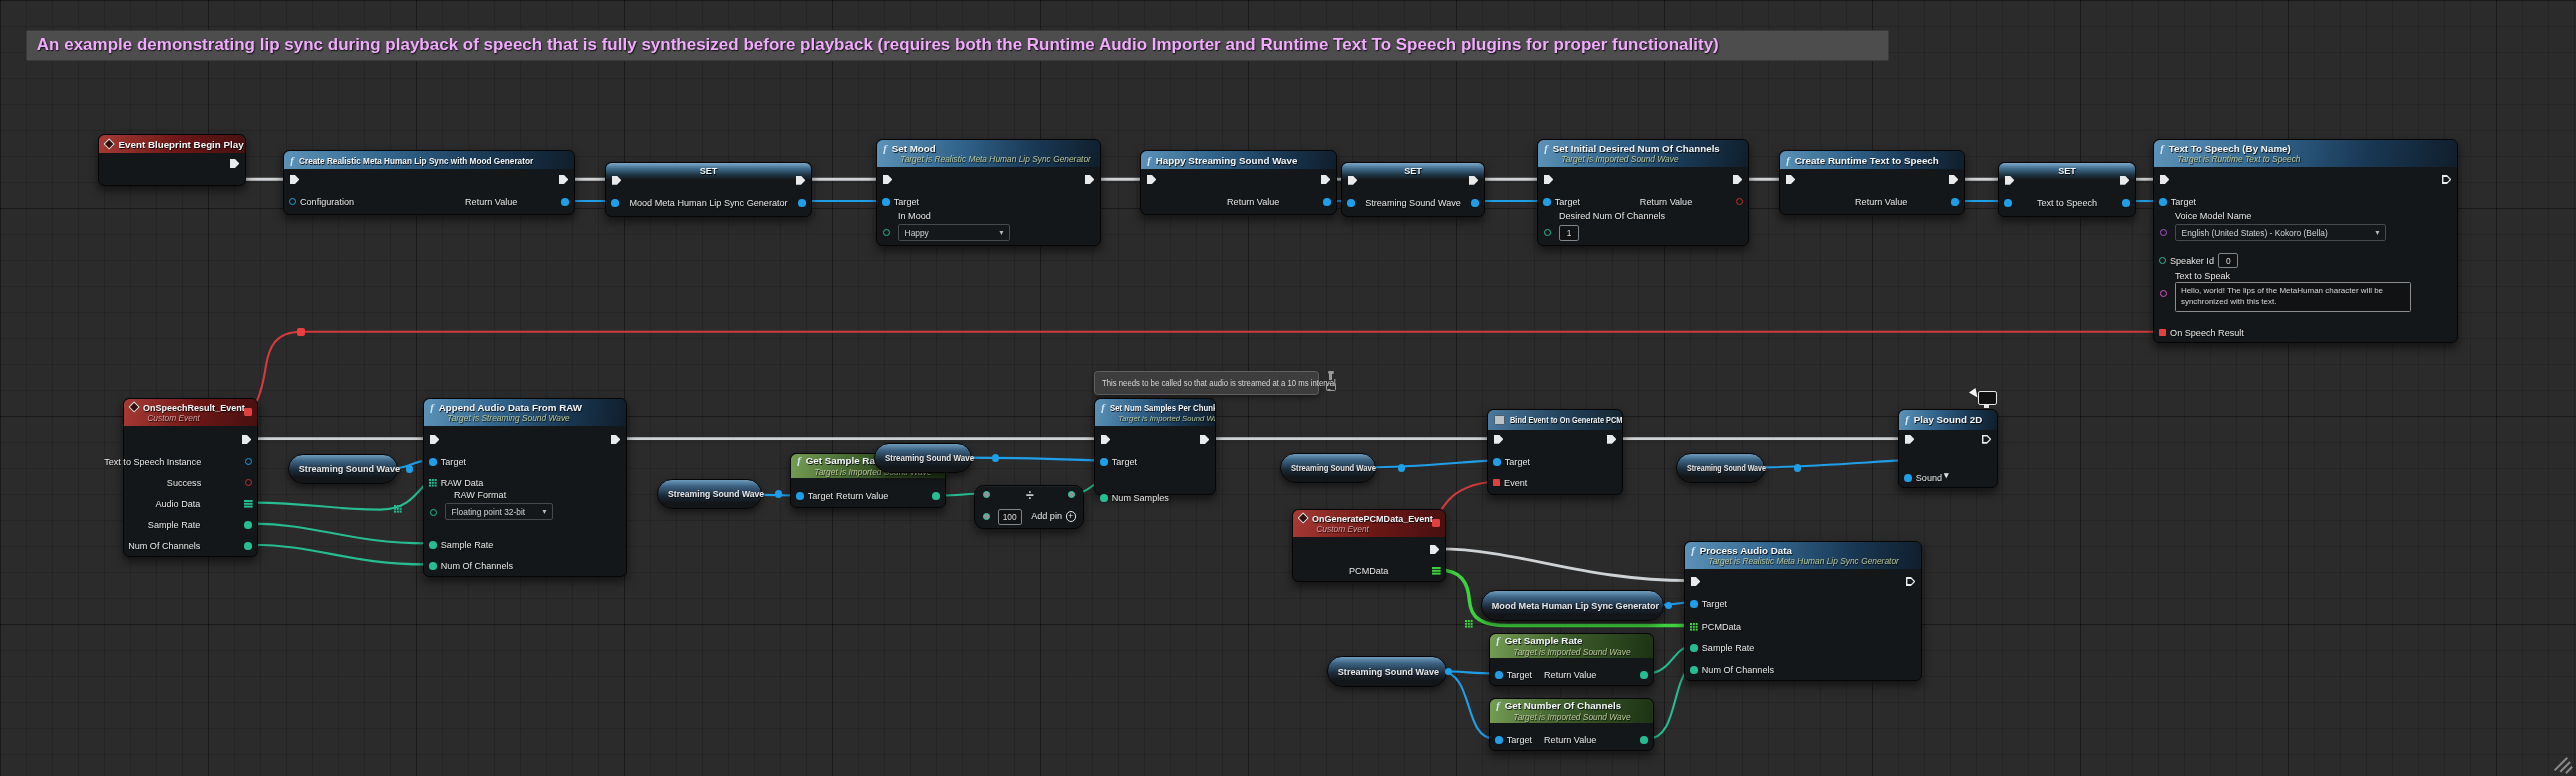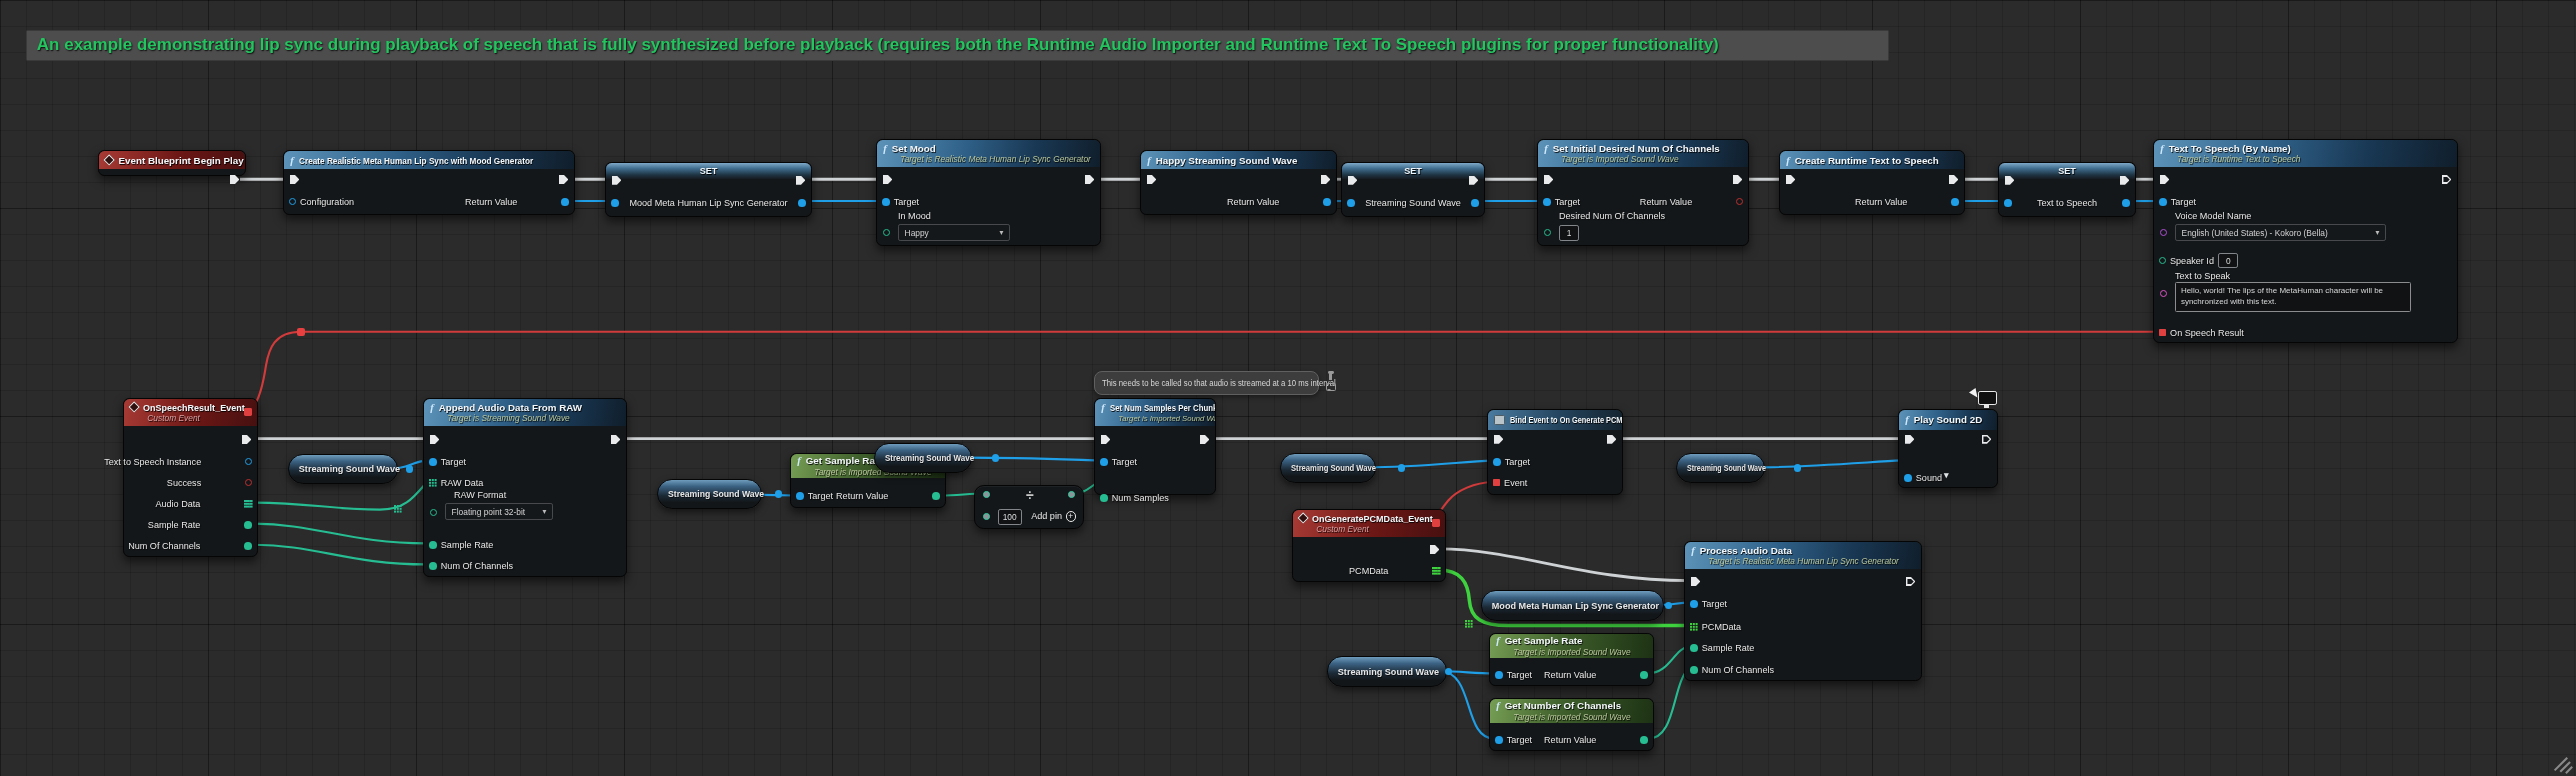--- a/index.html
+++ b/index.html
@@ -12,21 +12,21 @@
       linear-gradient(90deg,rgba(0,0,0,.30) 0.7px,transparent 0.7px),
       linear-gradient(rgba(0,0,0,.13) 0.7px,transparent 0.7px),
       linear-gradient(90deg,rgba(0,0,0,.13) 0.7px,transparent 0.7px);
     background-size:208px 208px,208px 208px,26px 26px,26px 26px;
   }
   .banner{
     position:absolute;left:26px;top:29.5px;width:1863px;height:31px;
     background:#4d4d4d;border:0.7px solid #3a3a3a;border-radius:1.4px;
     display:flex;align-items:center;padding-left:9.8px;box-sizing:border-box;
   }
-  .banner .btxt{font-size:17px;font-weight:bold;color:#22c55e;white-space:nowrap;
+  .banner .btxt{font-size:17px;font-weight:bold;color:#f0abfc;white-space:nowrap;
     text-shadow:0.7px 1.4px 1.4px rgba(0,0,0,.85);}
   svg.wires{position:absolute;left:0;top:0;z-index:1;}
   .node{
     position:absolute;z-index:2;background:#141719;border:0.7px solid #050505;
     border-radius:6.3px;box-shadow:0 4.2px 9.8px rgba(0,0,0,.55), inset 0 0.7px 0 rgba(255,255,255,.07);
     box-sizing:border-box;
   }
   .hd{position:absolute;left:0;right:0;top:0;border-radius:5.6px 5.6px 0 0;
     display:flex;align-items:center;gap:4.9px;padding:0 6.3px;box-sizing:border-box;overflow:hidden;}
   .hd.two{flex-direction:column;align-items:stretch;justify-content:center;gap:0.7px;padding:2.1px 6.3px;}
@@ -170,21 +170,21 @@
 </svg>
 
 <span class="rrsq" style="left:297px;top:328px;"></span>
 <span class="rrgrid pgrid c-teal" style="left:394px;top:505px;"></span>
 <span class="rrgrid pgrid c-green" style="left:1465px;top:620px;"></span>
 
 <div class="banner">
   <span class="btxt">An example demonstrating lip sync during playback of speech that is fully synthesized before playback (requires both the Runtime Audio Importer and Runtime Text To Speech plugins for proper functionality)</span>
 </div>
 
-<div class="node" style="left:98px;top:150px;width:148px;height:26px;">
+<div class="node" style="left:98px;top:134px;width:148px;height:52px;">
   <div class="hd ev" style="height:18.3px;">
     <span class="diam"></span>
     <span class="t">Event Blueprint Begin Play</span>
 
   </div>
   <span class="pexec" style="right:5.6px;top:24px;"></span>
 </div>
 
 <div class="node" style="left:283px;top:150px;width:292px;height:65px;">
   <div class="hd fn" style="height:18.3px;">
@@ -451,21 +451,21 @@
     <span>Add pin</span>
     <span class="plus">+</span>
   </div>
 </div>
 
 <div class="pill" style="left:874px;top:443px;width:98px;height:29.5px;">
   <span class="lbl" style="transform:scaleX(.88);transform-origin:left;">Streaming Sound Wave</span>
   <span class="pdot c-blue"></span>
 </div>
 
-<div class="bubble" style="left:1094px;top:371px;width:225px;height:24px;border-radius:8px;">
+<div class="bubble" style="left:1094px;top:371px;width:225px;height:24px;">
   <span class="ctxt">This needs to be called so that audio is streamed at a 10 ms interval</span>
 </div>
 <div class="bicons" style="left:1323px;top:374px;">
   <span class="tack"></span>
   <span class="bub2"></span>
 </div>
 
 <div class="node" style="left:1094px;top:398px;width:122px;height:97px;">
   <div class="hd fn two" style="height:27px;">
     <div class="hrow">

